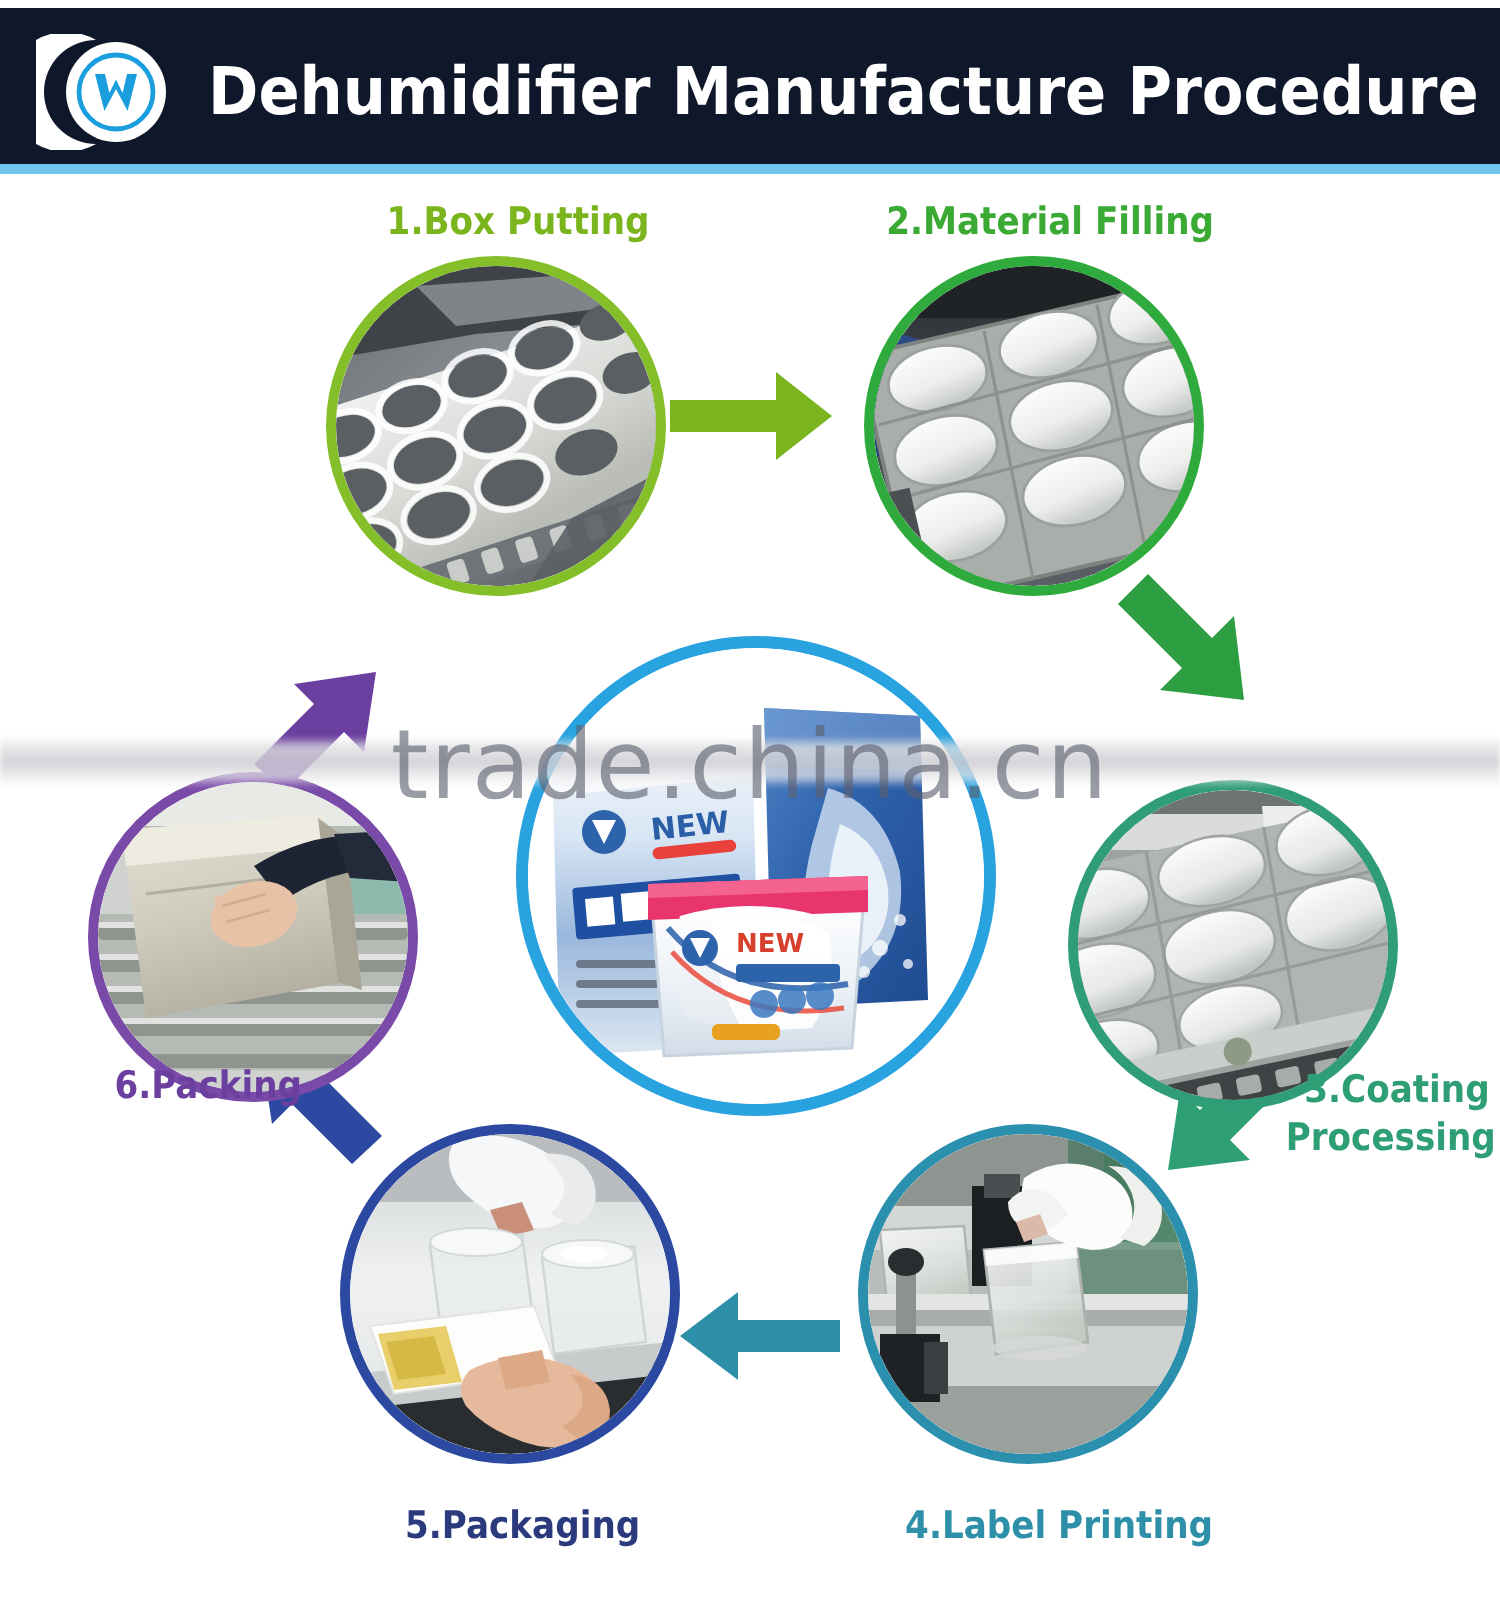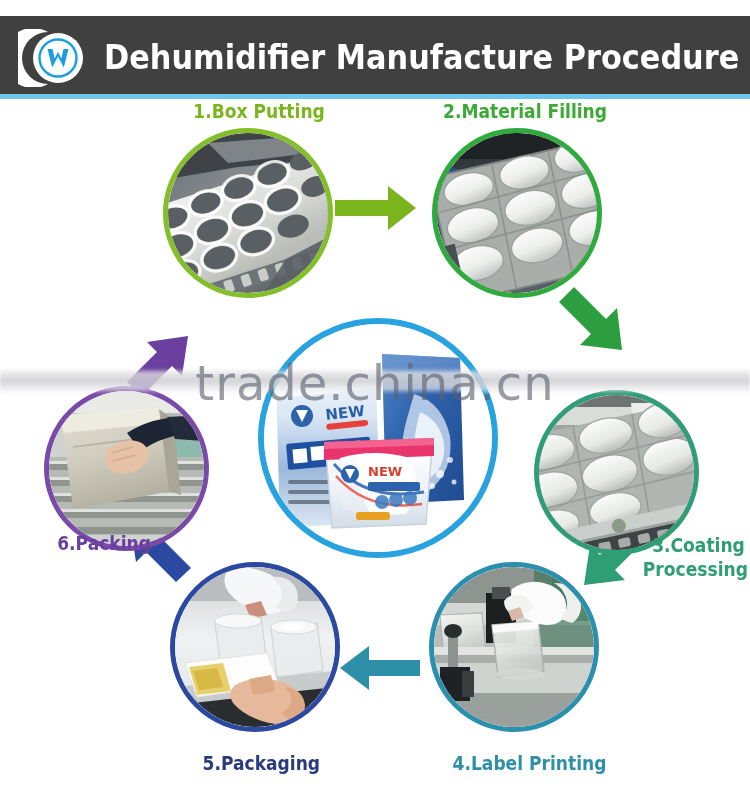--- a/index.html
+++ b/index.html
@@ -14,24 +14,24 @@
     position: relative;
     width: 750px;
     height: 800px;
     background: #ffffff;
     overflow: hidden;
   }
 
   
   #header {
     position: absolute;
-    left: 0; top: 16px;
+    left: 0; top: 4px;
     width: 750px;
     height: 82px;
-    background: #404040;
+    background: #0f172a;
   }
   #header-accent {
     position: absolute;
     left: 0; top: 78px;
     width: 750px;
     height: 5px;
     background: #6fc6ec;
   }
   #logo {
     position: absolute;

